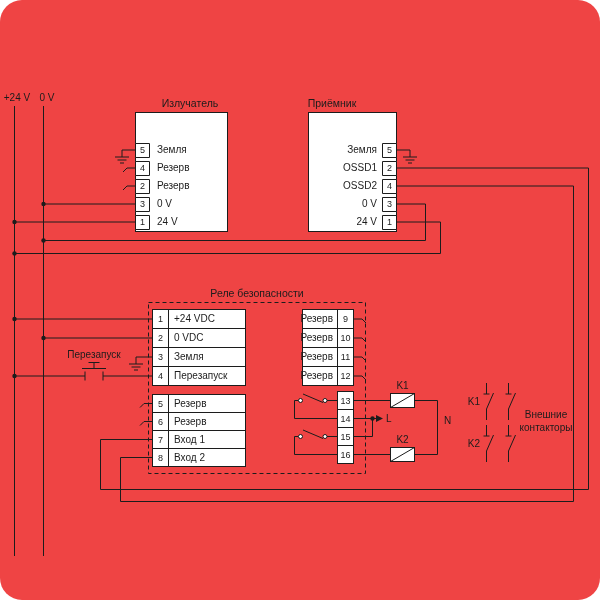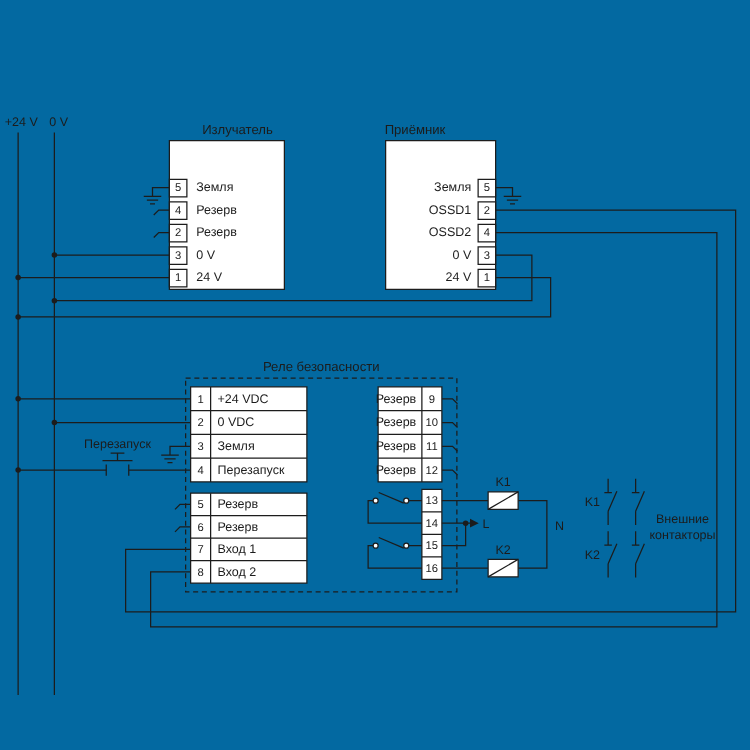--- a/index.html
+++ b/index.html
@@ -1,16 +1,16 @@
 <!DOCTYPE html>
 <html><head>
 <meta charset="utf-8">
 <style>
   html,body{margin:0;padding:0;background:#ffffff;}
-  .stage{position:relative;width:600px;height:600px;background:#0369a1;overflow:hidden;}
+  .stage{position:relative;width:600px;height:600px;background:#ef4444;overflow:hidden;border-radius:22px;}
   svg{display:block;}
   text{font-family:"Liberation Sans",sans-serif;fill:#1c1c1c;}
   .lbl{font-size:10px;}
   .num{font-size:9px;}
   .ttl{font-size:10.5px;}
   .wire{fill:none;stroke:#1c1c1c;stroke-width:1;}
   .boxline{fill:#ffffff;stroke:#1c1c1c;stroke-width:1;}
   .sq{fill:#ffffff;stroke:#1c1c1c;stroke-width:1;}
   .dashed{fill:none;stroke:#1c1c1c;stroke-width:1;stroke-dasharray:4 3;}
   .dot{fill:#1c1c1c;stroke:none;}

